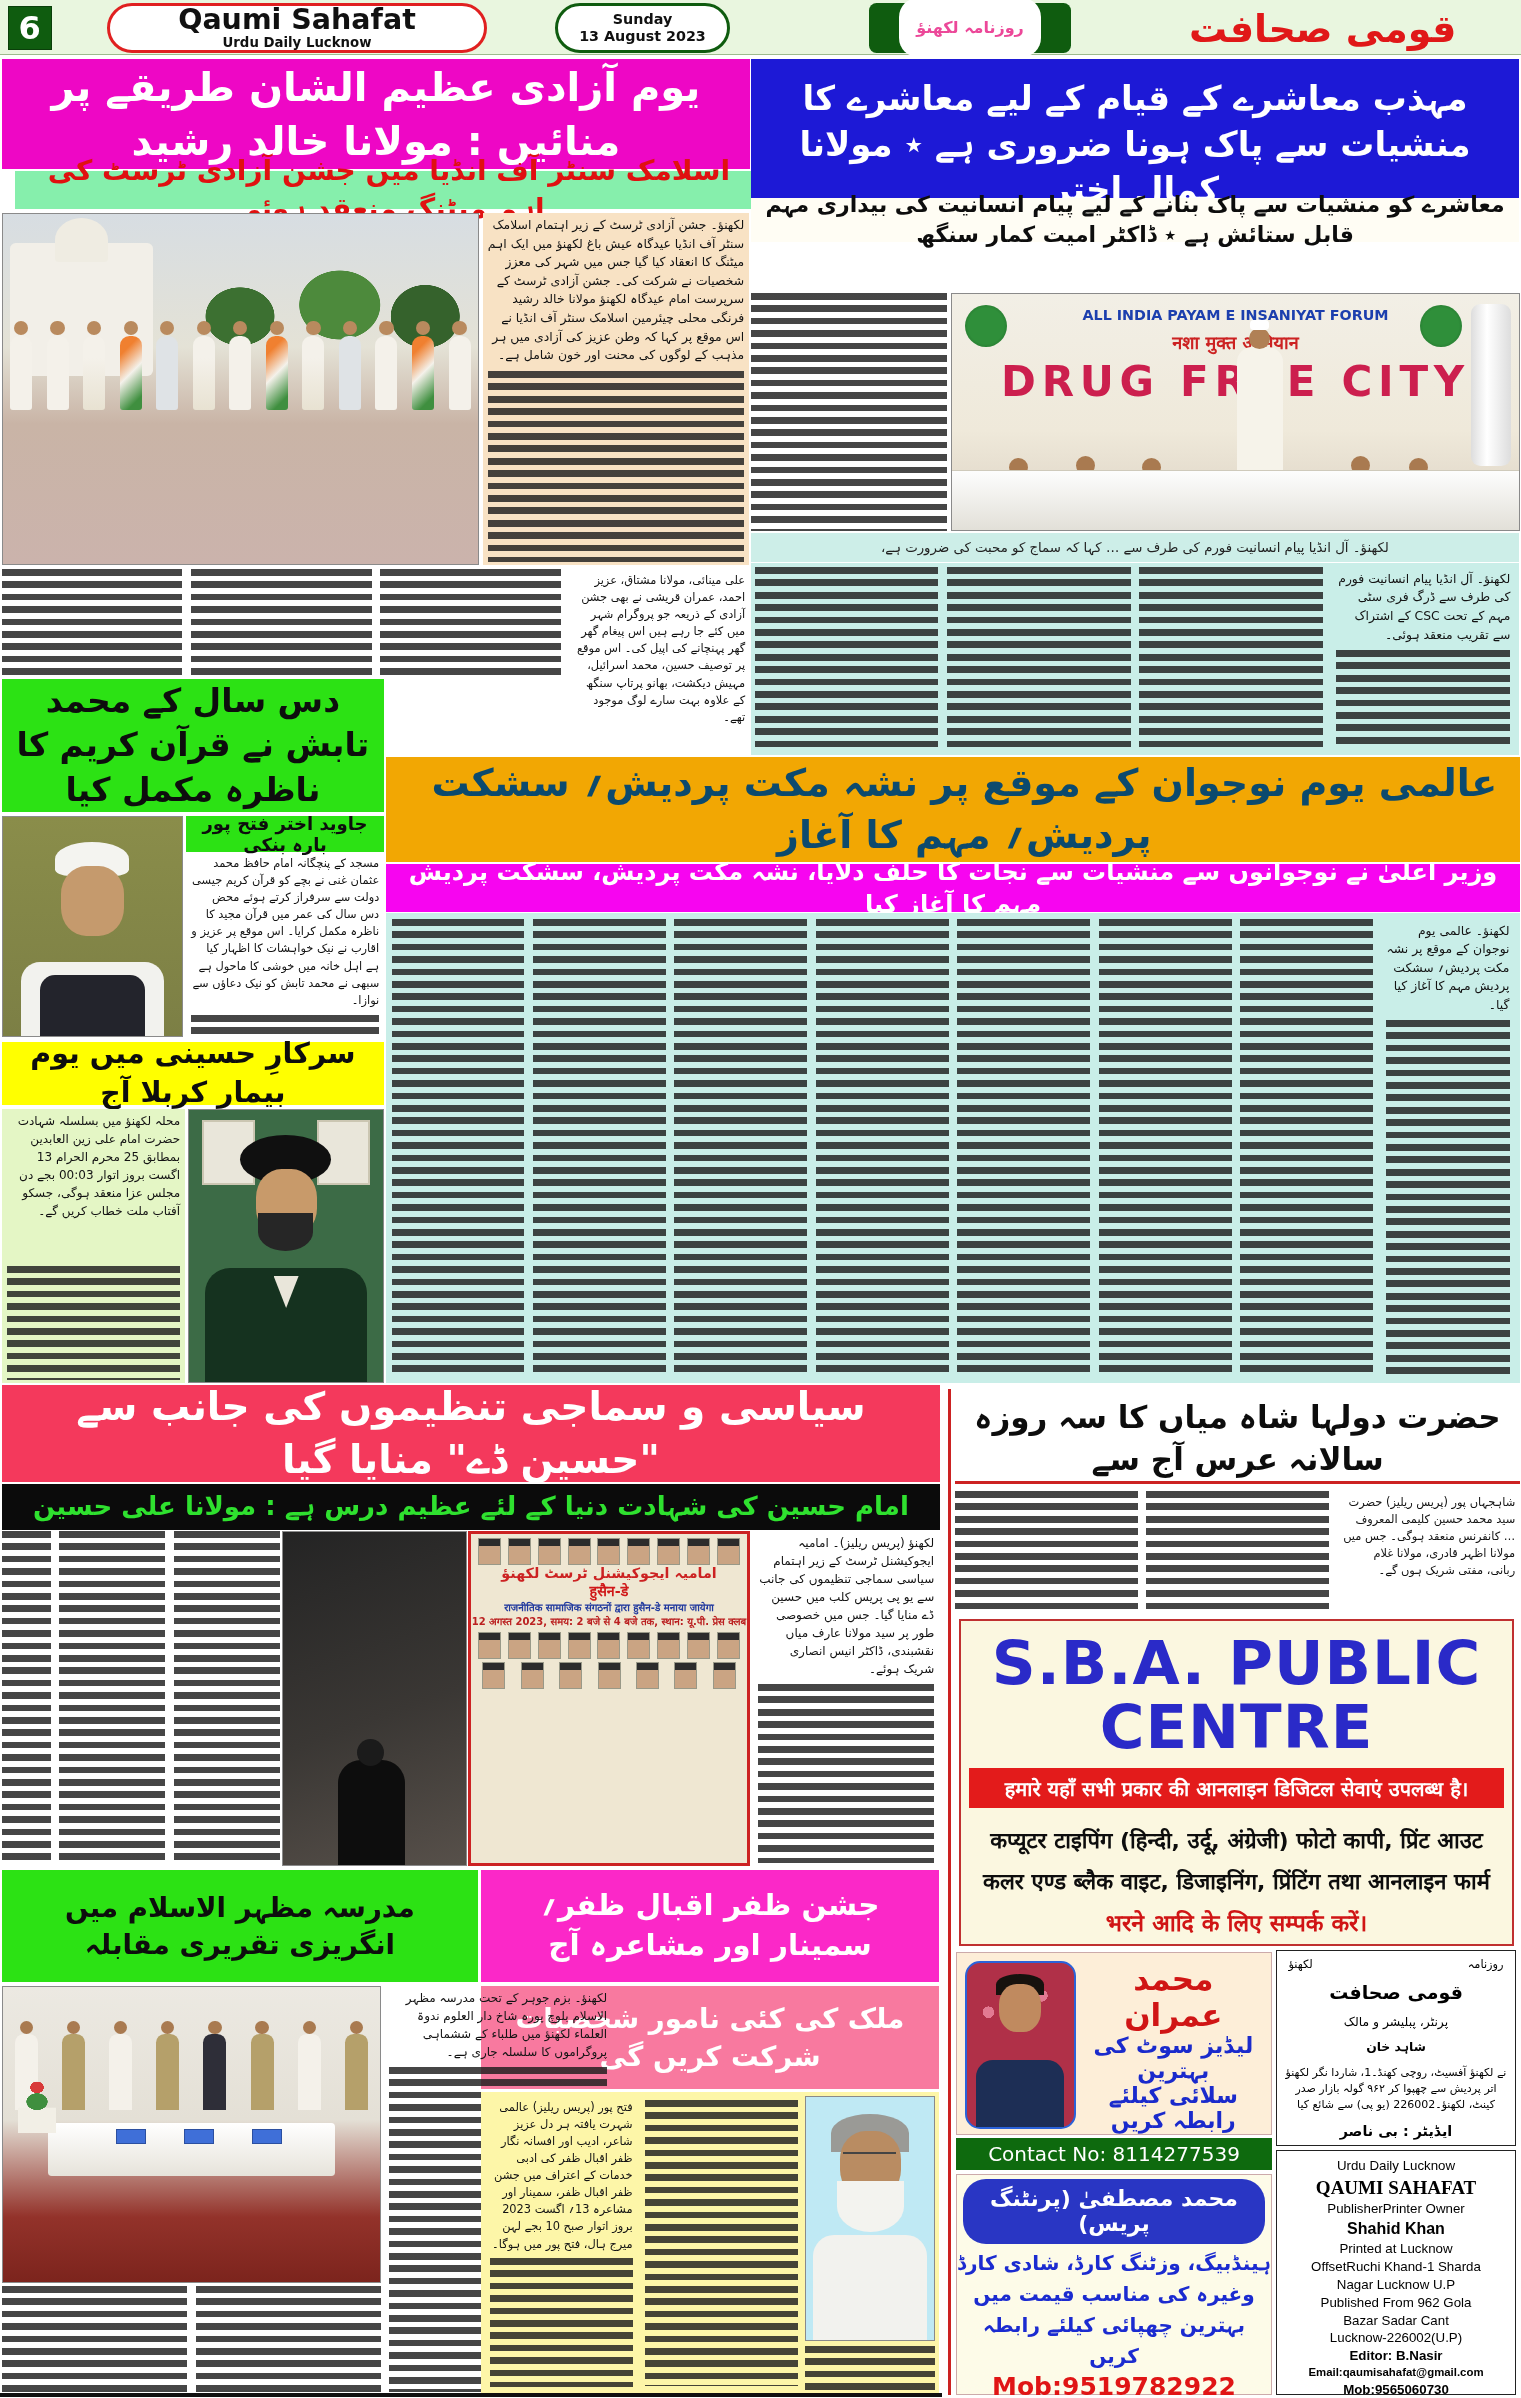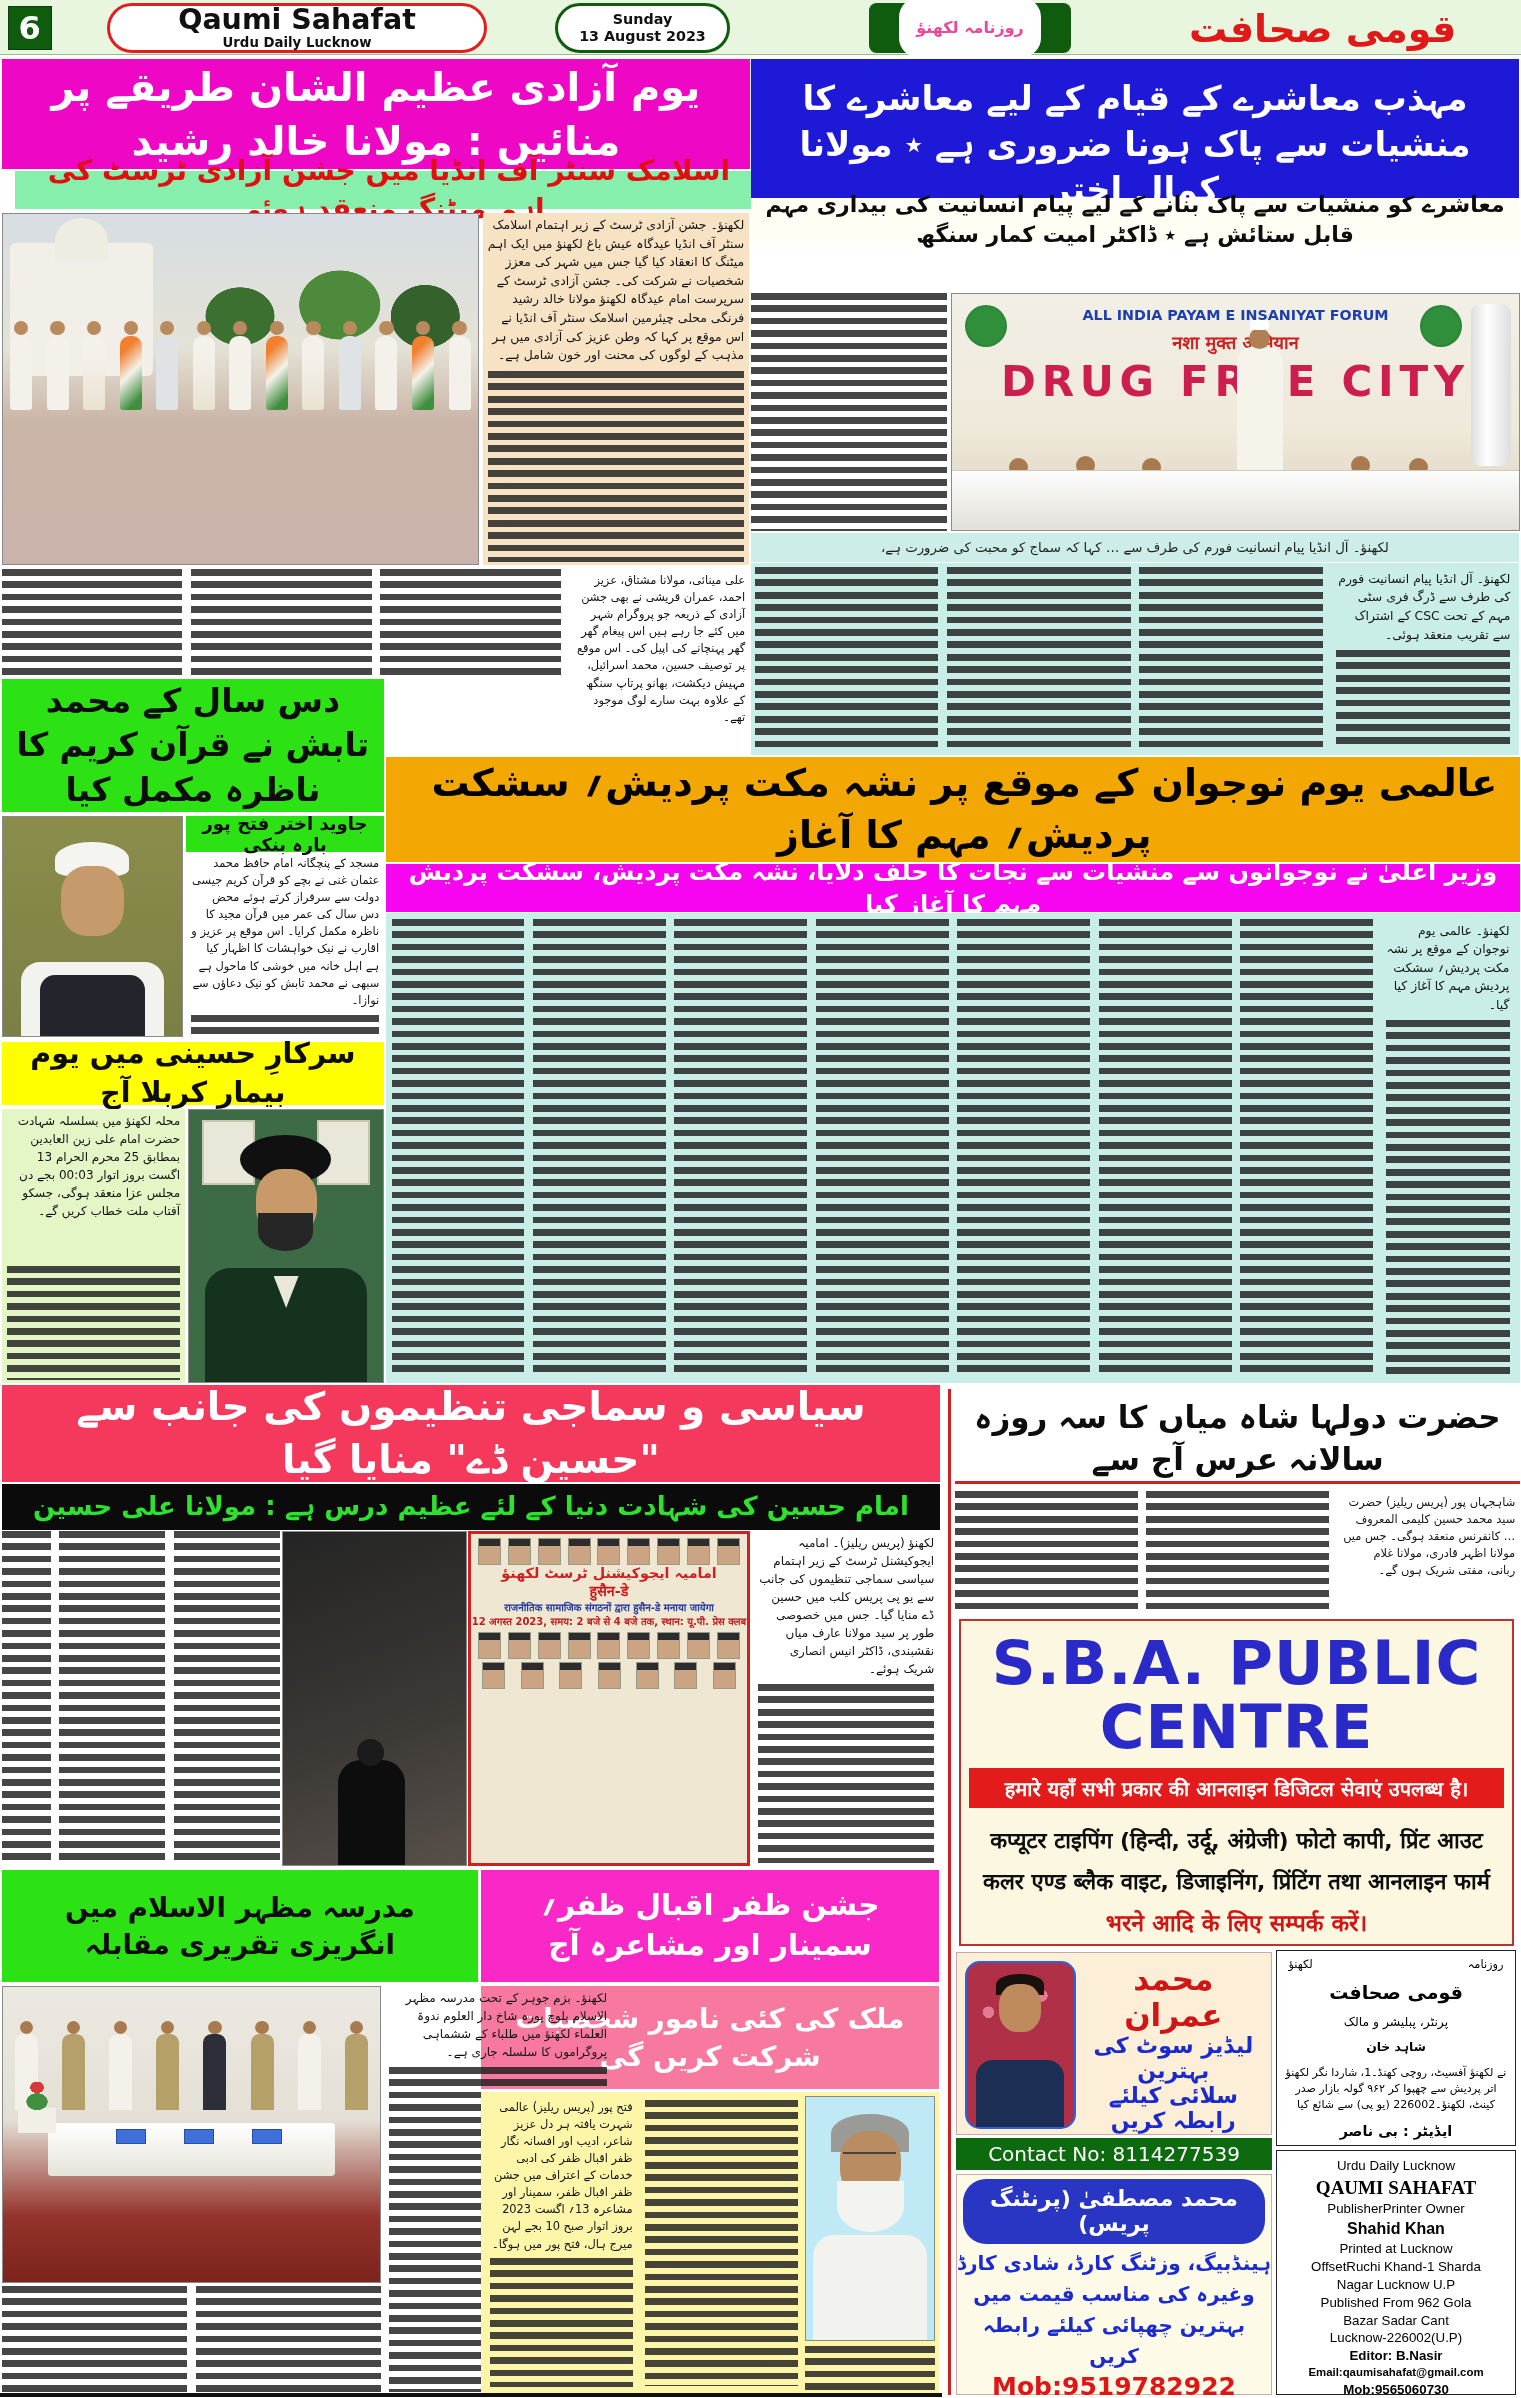--- a/index.html
+++ b/index.html
@@ -19,21 +19,21 @@
   .roznama{background:#0f5c0f;border-radius:7.6px;}
   .roznama .pill{background:#fff;border-radius:19px;padding:20px 17px;color:#ec4899;font-weight:bold;font-size:16px;}
   .nameplate{color:#e01818;font-weight:bold;font-size:38px;justify-content:flex-end;}
   
   .hl{font-weight:bold;line-height:1.35;padding:0 9.5px;}
   .hl-magenta{background:#ee07c5;color:#fff;font-size:40px;}
   .hl-yellowsub{background:#86efac;color:#e01010;font-size:28px;margin-left:13px;}
   .hl-blue{background:#1d19d6;color:#fff;font-size:34px;}
   .hl-whitedeck{background:#fffdf4;color:#0d0d0d;font-size:22px;}
   .hl-red{background:#ee1414;color:#fff;font-size:24px;}
-  .hl-orange{background:#f2a703;color:#000000;font-size:38px;padding-left:32px;}
+  .hl-orange{background:#f2a703;color:#0c4a6e;font-size:38px;padding-left:32px;}
   .hl-magstrip{background:#f705f0;color:#fff;font-size:24px;}
   .hl-green{background:#2ce214;color:#0d0d0d;font-size:33px;}
   .hl-yellow{background:#ffff00;color:#0d0d0d;font-size:28.5px;}
   .hl-crimson{background:#f4395c;color:#fff;font-size:39px;}
   .hl-black{background:#0b0b0b;color:#2fe12f;font-size:26px;}
   .hl-white{background:#fff;color:#0d0d0d;font-size:31px;border-bottom:3.8px solid #cc2222;}
   .hl-green2{background:#2ce214;color:#0d0d0d;font-size:27.6px;}
   .hl-magenta2{background:#fb28c8;color:#fff;font-size:29.5px;}
   .hl-pink{background:#f8799f;color:#fff;font-size:27.6px;}
   .capstrip{background:#cdeee8;color:#222;font-size:13.3px;}

